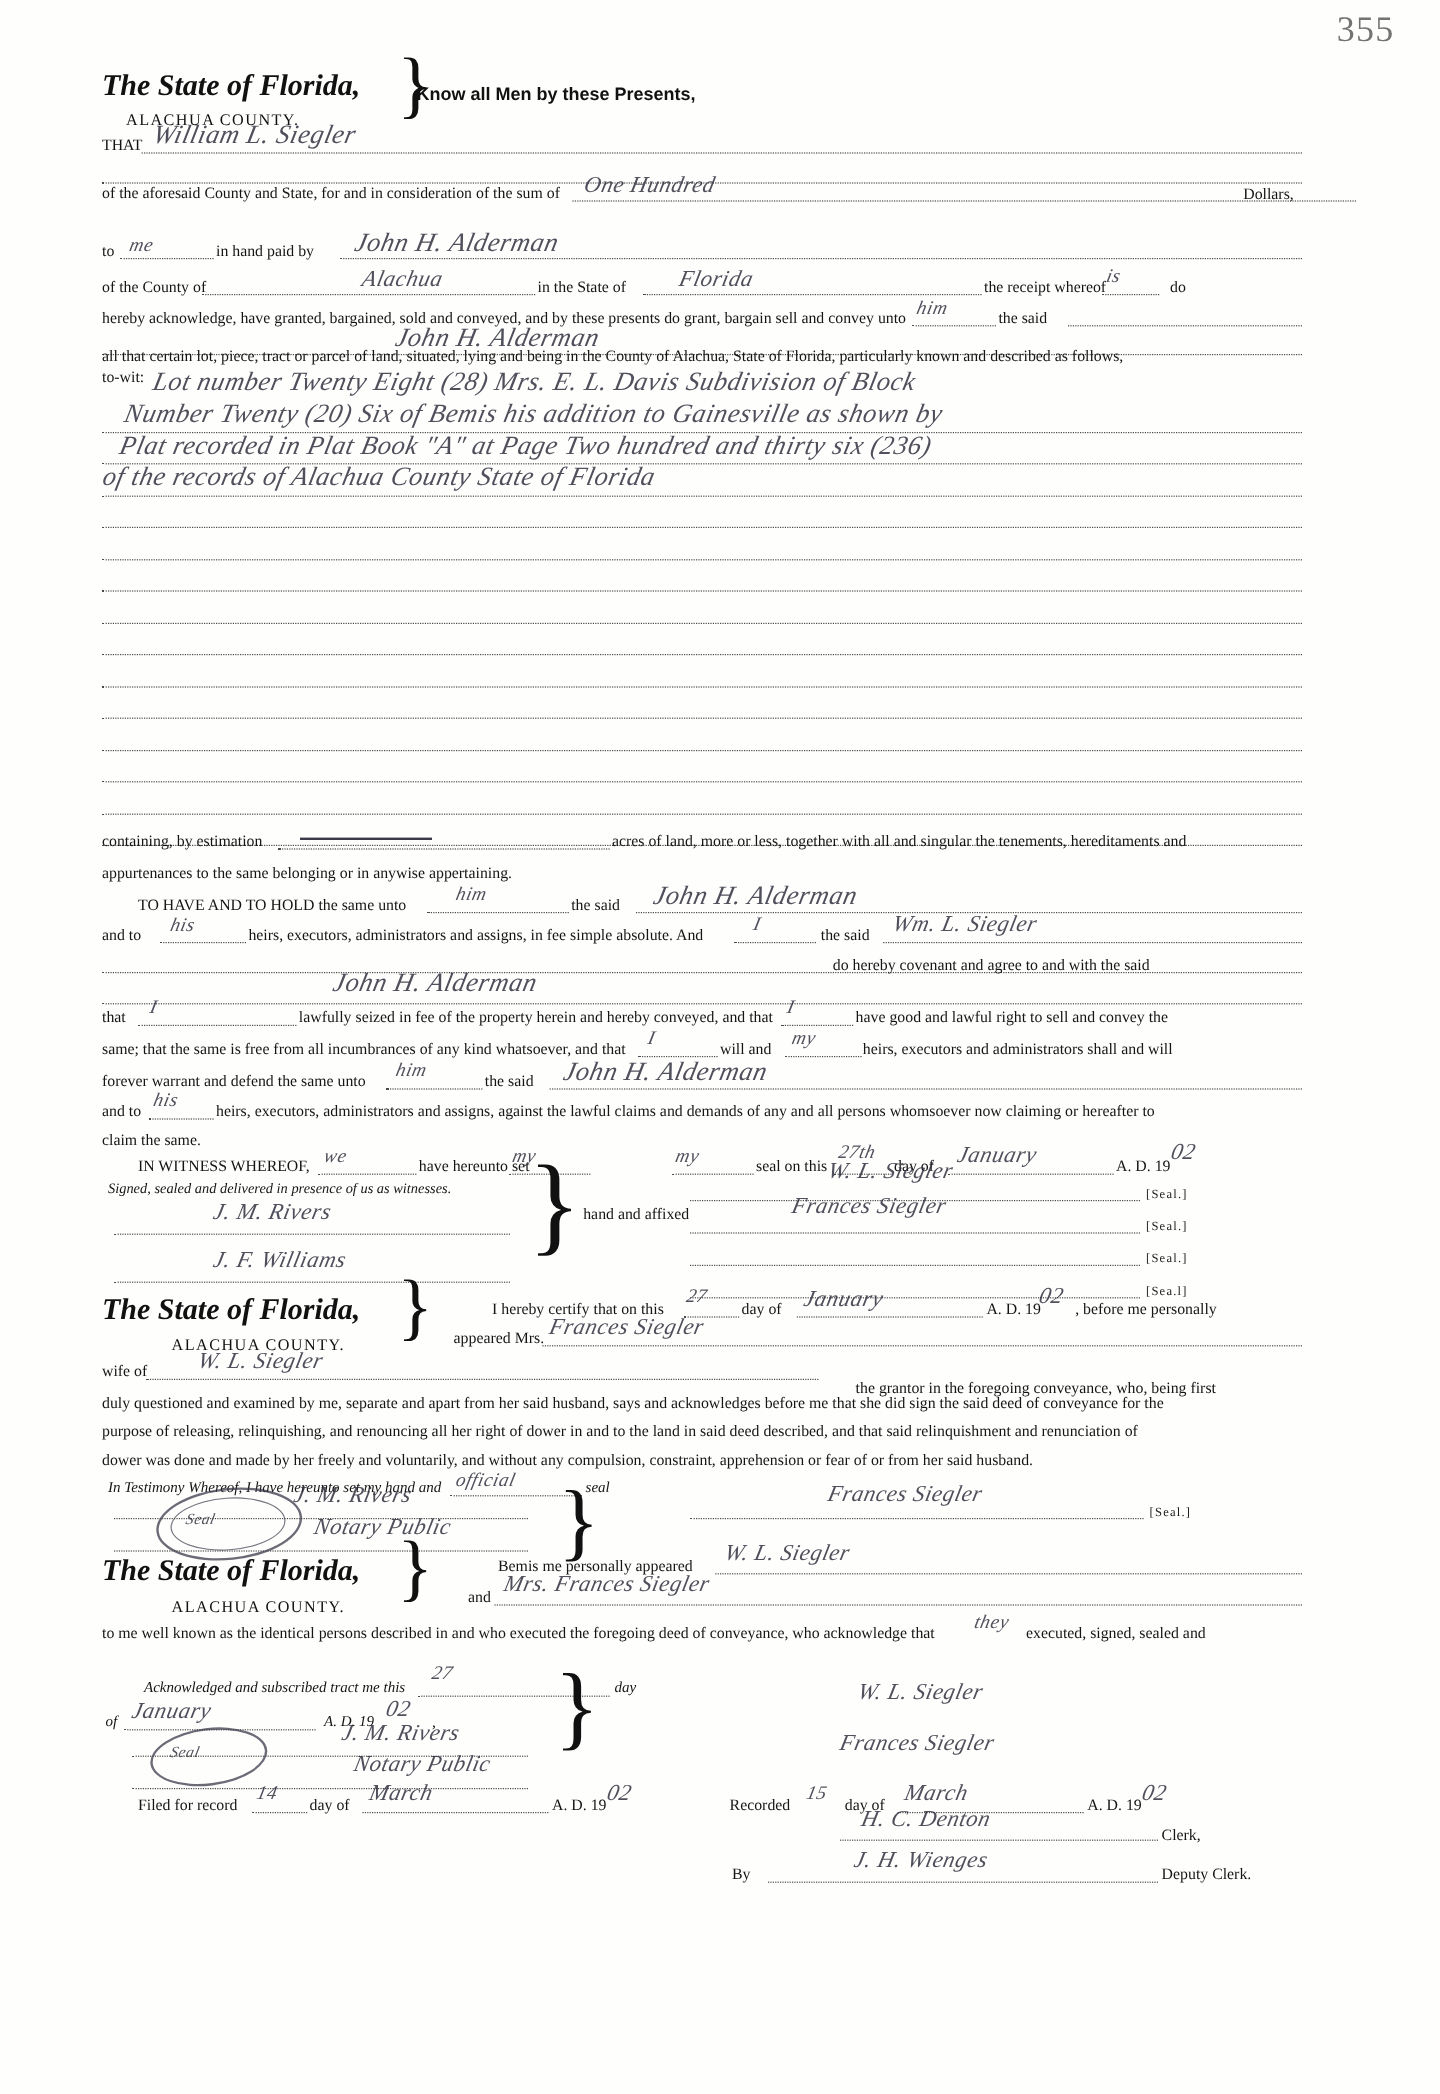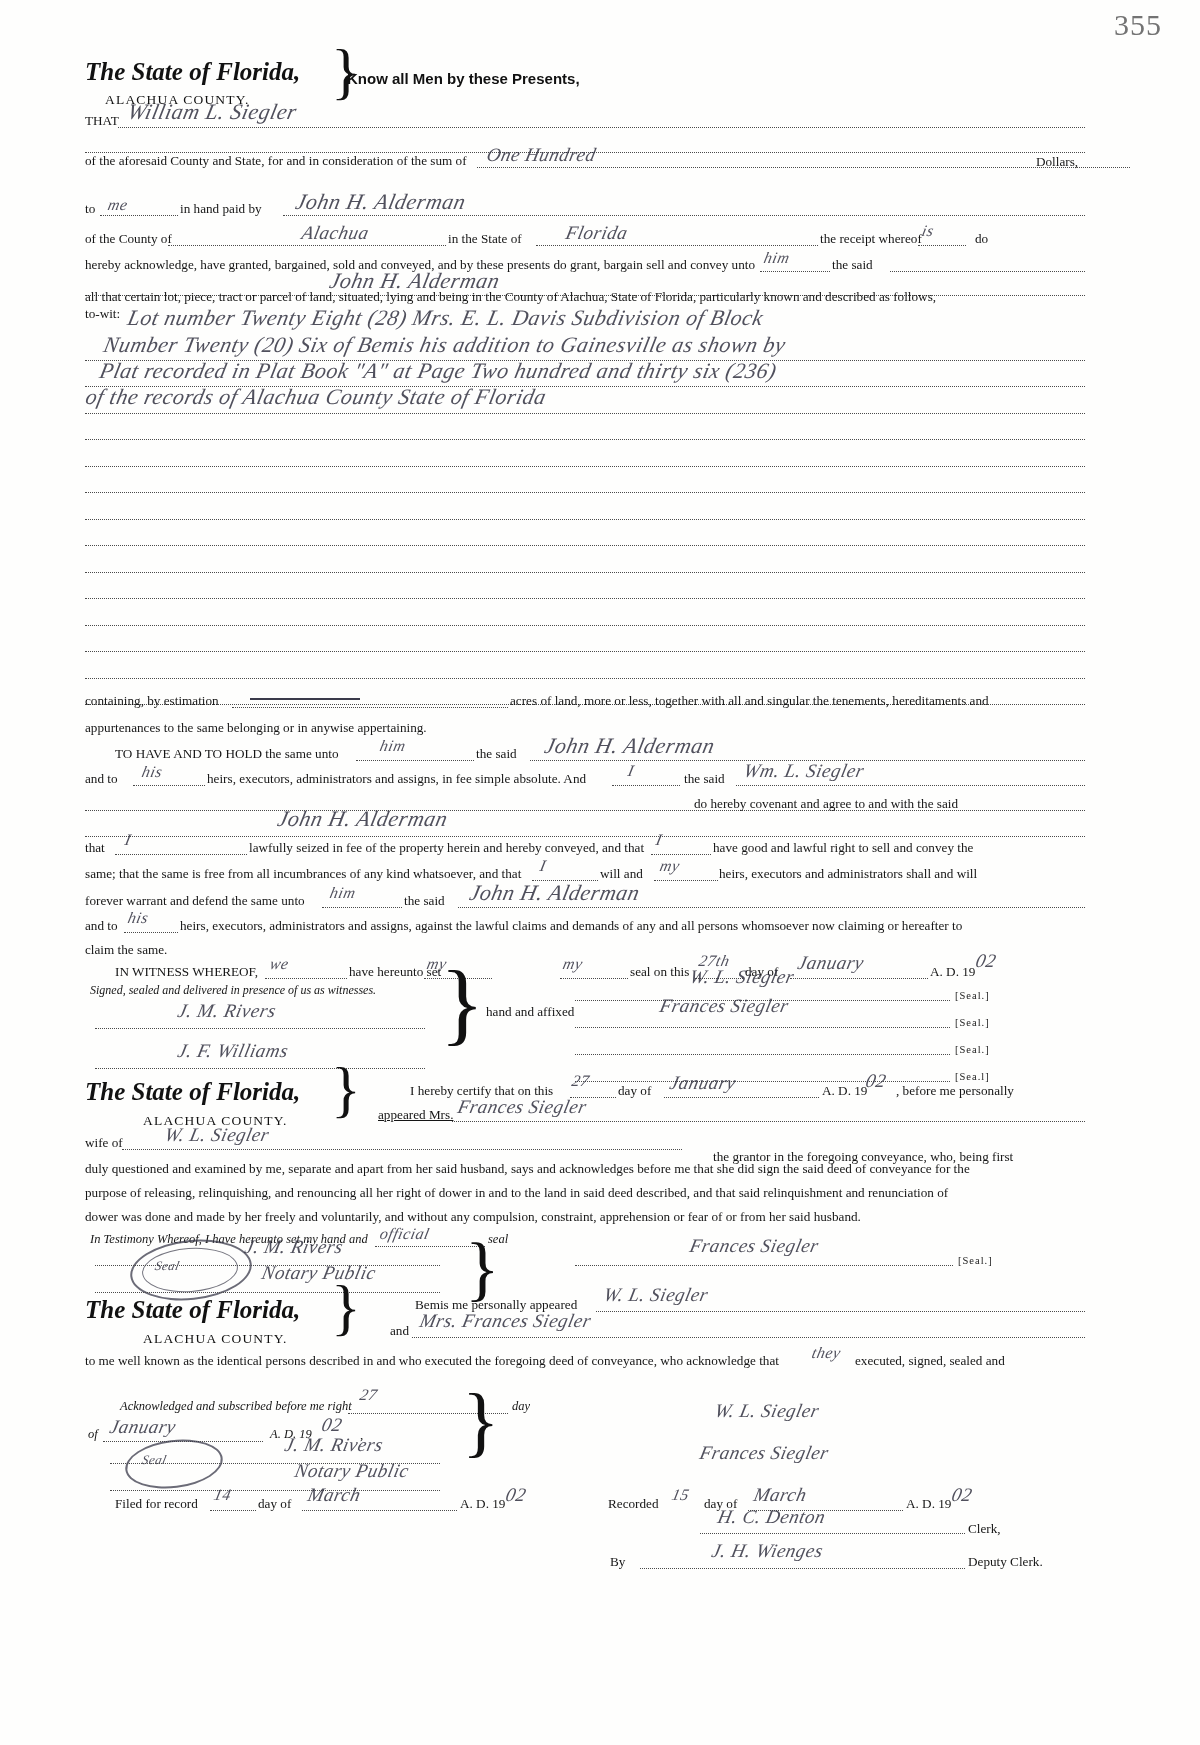--- a/index.html
+++ b/index.html
@@ -199,21 +199,21 @@
   <div class="abs ptxt" style="left:410px;top:1082px;">I hereby certify that on this</div>
   <div class="abs rule" style="left:570px;top:1097px;width:46px;"></div>
   <div class="abs hand sm" style="left:572px;top:1072px;">27</div>
   <div class="abs ptxt" style="left:618px;top:1082px;">day of</div>
   <div class="abs rule" style="left:664px;top:1097px;width:155px;"></div>
   <div class="abs hand mid" style="left:670px;top:1072px;">January</div>
   <div class="abs ptxt" style="left:822px;top:1082px;">A. D. 19</div>
   <div class="abs hand mid" style="left:866px;top:1070px;">02</div>
   <div class="abs ptxt" style="left:896px;top:1082px;">, before me personally</div>
 
-  <div class="abs ptxt" style="left:378px;top:1106px;text-decoration:underline;">appeared Mrs.</div>
+  <div class="abs ptxt" style="left:378px;top:1106px;">appeared Mrs.</div>
   <div class="abs rule" style="left:452px;top:1121px;width:633px;"></div>
   <div class="abs hand mid" style="left:458px;top:1096px;">Frances Siegler</div>
 
   <div class="abs ptxt" style="left:85px;top:1134px;">wife of</div>
   <div class="abs rule" style="left:122px;top:1149px;width:560px;"></div>
   <div class="abs hand mid" style="left:165px;top:1124px;">W. L. Siegler</div>
   <div class="abs ptxt" style="left:713px;top:1134px;margin-top:14px;">the grantor in the foregoing conveyance, who, being first</div>
 
   <div class="abs ptxt" style="left:85px;top:1184px;width:1000px;">purpose of releasing, relinquishing, and renouncing all her right of dower in and to the land in said deed described, and that said relinquishment and renunciation of</div>
   <div class="abs ptxt" style="left:85px;top:1160px;width:1000px;">duly questioned and examined by me, separate and apart from her said husband, says and acknowledges before me that she did sign the said deed of conveyance for the</div>
@@ -249,21 +249,21 @@
   <div class="abs hand mid" style="left:604px;top:1284px;">W. L. Siegler</div>
 
   <div class="abs ptxt" style="left:390px;top:1322px;">and</div>
   <div class="abs rule" style="left:412px;top:1337px;width:673px;"></div>
   <div class="abs hand mid" style="left:420px;top:1310px;">Mrs. Frances Siegler</div>
 
   <div class="abs ptxt" style="left:85px;top:1352px;">to me well known as the identical persons described in and who executed the foregoing deed of conveyance, who acknowledge that</div>
   <div class="abs hand sm" style="left:812px;top:1344px;">they</div>
   <div class="abs ptxt" style="left:855px;top:1352px;">executed, signed, sealed and</div>
 
-  <div class="abs ptxt ital" style="left:120px;top:1398px;font-size:12.5px;">Acknowledged and subscribed before me right</div>
+  <div class="abs ptxt ital" style="left:120px;top:1398px;font-size:12.5px;">Acknowledged and subscribed tract me this</div>
   <div class="abs rule" style="left:348px;top:1413px;width:160px;"></div>
   <div class="abs hand sm" style="left:360px;top:1386px;">27</div>
   <div class="abs ptxt ital" style="left:512px;top:1398px;font-size:12.5px;">day</div>
 
   <div class="abs ptxt ital" style="left:88px;top:1426px;font-size:12.5px;">of</div>
   <div class="abs rule" style="left:103px;top:1441px;width:160px;"></div>
   <div class="abs hand mid" style="left:110px;top:1416px;">January</div>
   <div class="abs ptxt ital" style="left:270px;top:1426px;font-size:12.5px;">A. D. 19</div>
   <div class="abs hand mid" style="left:322px;top:1414px;">02</div>
   <div class="abs ptxt" style="left:360px;top:1426px;">,</div>

